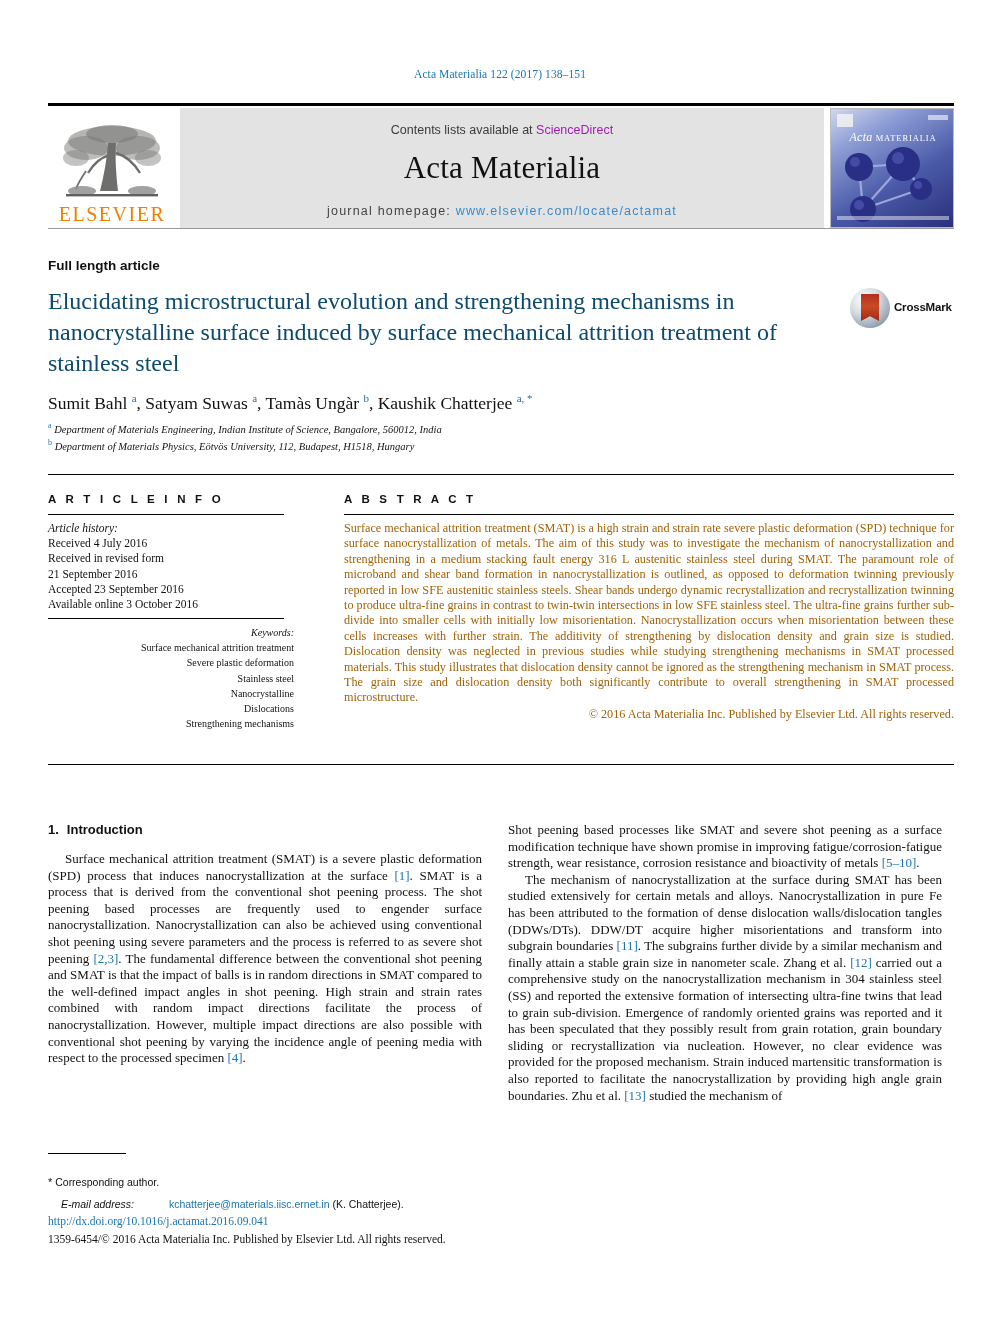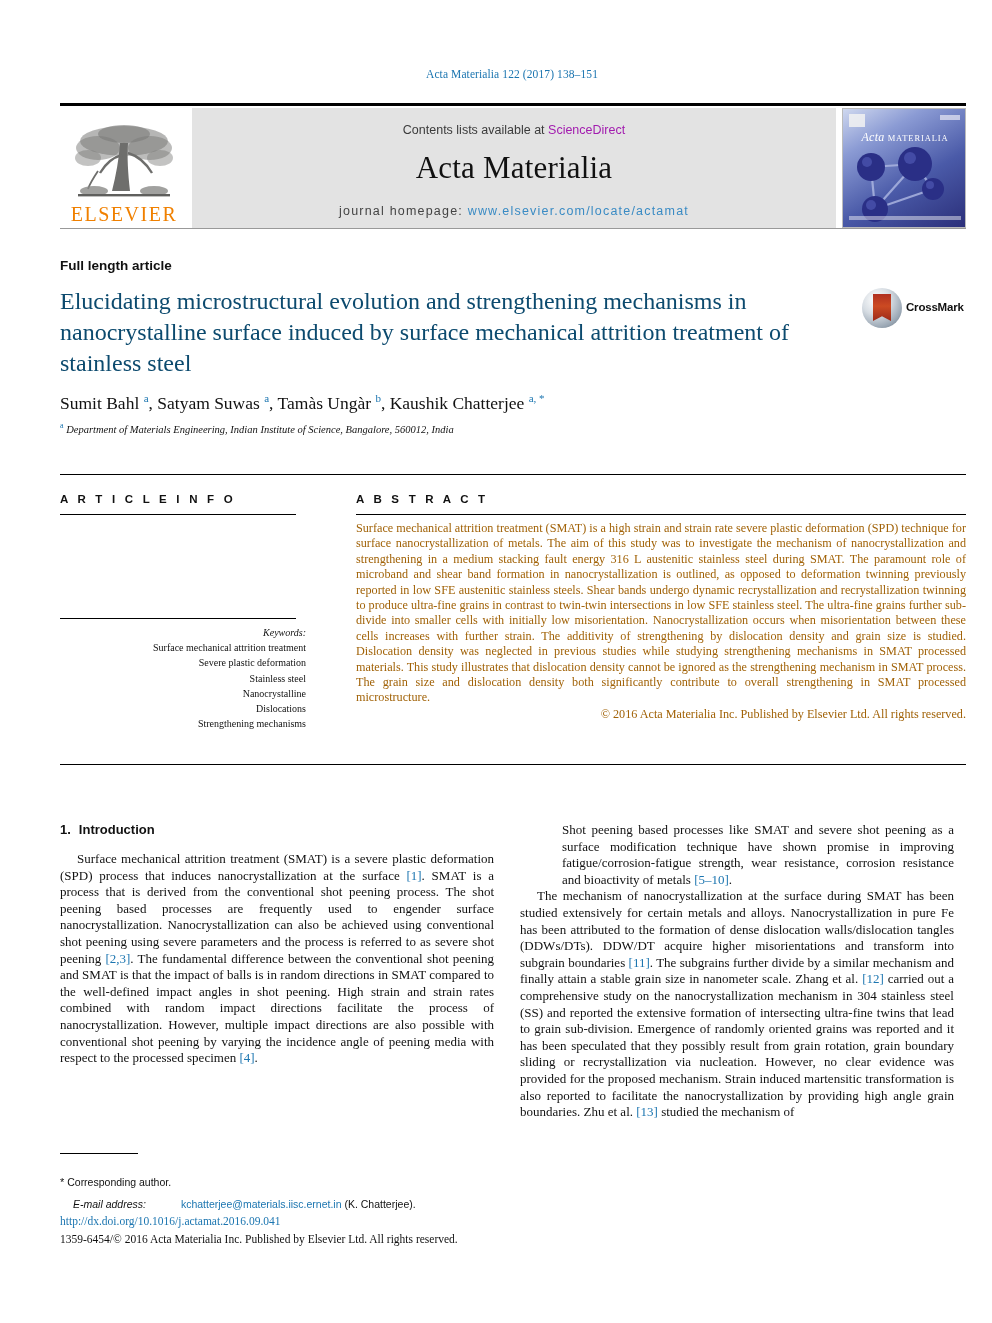--- a/index.html
+++ b/index.html
@@ -10,21 +10,21 @@
   body {
     width: 992px;
     height: 1323px;
     position: relative;
     font-family: "Liberation Serif", "DejaVu Serif", serif;
     color: #000000;
     overflow: hidden;
   }
   .page {
     position: absolute;
-    left: 16px; top: 0;
+    left: 4px; top: 0;
     width: 816px;
     height: 1323px;
   }
 
   
   .running-head {
     position: absolute;
     left: 0;
     top: 68px;
     width: 992px;
@@ -360,21 +360,21 @@
   h2.section-title .num { margin-right: 8px; }
   p.body-text {
     font-family: "Liberation Serif", serif;
     font-size: 13px;
     line-height: 16.6px;
     text-align: justify;
     margin: 0;
     color: #111;
     text-indent: 17px;
   }
-  p.body-text.noindent { text-indent: 0; margin-left: 42px; }
+  p.body-text.noindent { text-indent: 0; }
   .ref { color: #1b75b0; }
 
   
   .footnote-rule {
     position: absolute;
     left: 44px;
     top: 1153px;
     width: 78px;
     height: 1px;
     background: #000;
@@ -495,28 +495,37 @@
     <div class="crossmark-book"></div>
     <div class="crossmark-text">CrossMark</div>
   </div>
 
   <div class="authors">
     Sumit Bahl <sup>a</sup>, Satyam Suwas <sup>a</sup>, Tamàs Ungàr <sup>b</sup>, Kaushik Chatterjee <sup>a, *</sup>
   </div>
 
   <div class="affiliations">
     <div><sup>a</sup> <span>Department of Materials Engineering, Indian Institute of Science, Bangalore, 560012, India</span></div>
+    <div><sup>b</sup> <span>Department of Materials Physics, Eötvös University, 112, Budapest, H1518, Hungary</span></div>
   </div>
 
   <div class="rule-thick-top"></div>
   <div class="col-head head-info">A R T I C L E   I N F O</div>
   <div class="col-head head-abstract">A B S T R A C T</div>
   <div class="hr-info"></div>
   <div class="hr-abstract"></div>
 
+  <div class="article-history">
+    <div class="lbl">Article history:</div>
+    <div>Received 4 July 2016</div>
+    <div>Received in revised form</div>
+    <div>21 September 2016</div>
+    <div>Accepted 23 September 2016</div>
+    <div>Available online 3 October 2016</div>
+  </div>
 
   <div class="hr-kw"></div>
   <div class="keywords">
     <div class="lbl">Keywords:</div>
     <div>Surface mechanical attrition treatment</div>
     <div>Severe plastic deformation</div>
     <div>Stainless steel</div>
     <div>Nanocrystalline</div>
     <div>Dislocations</div>
     <div>Strengthening mechanisms</div>

